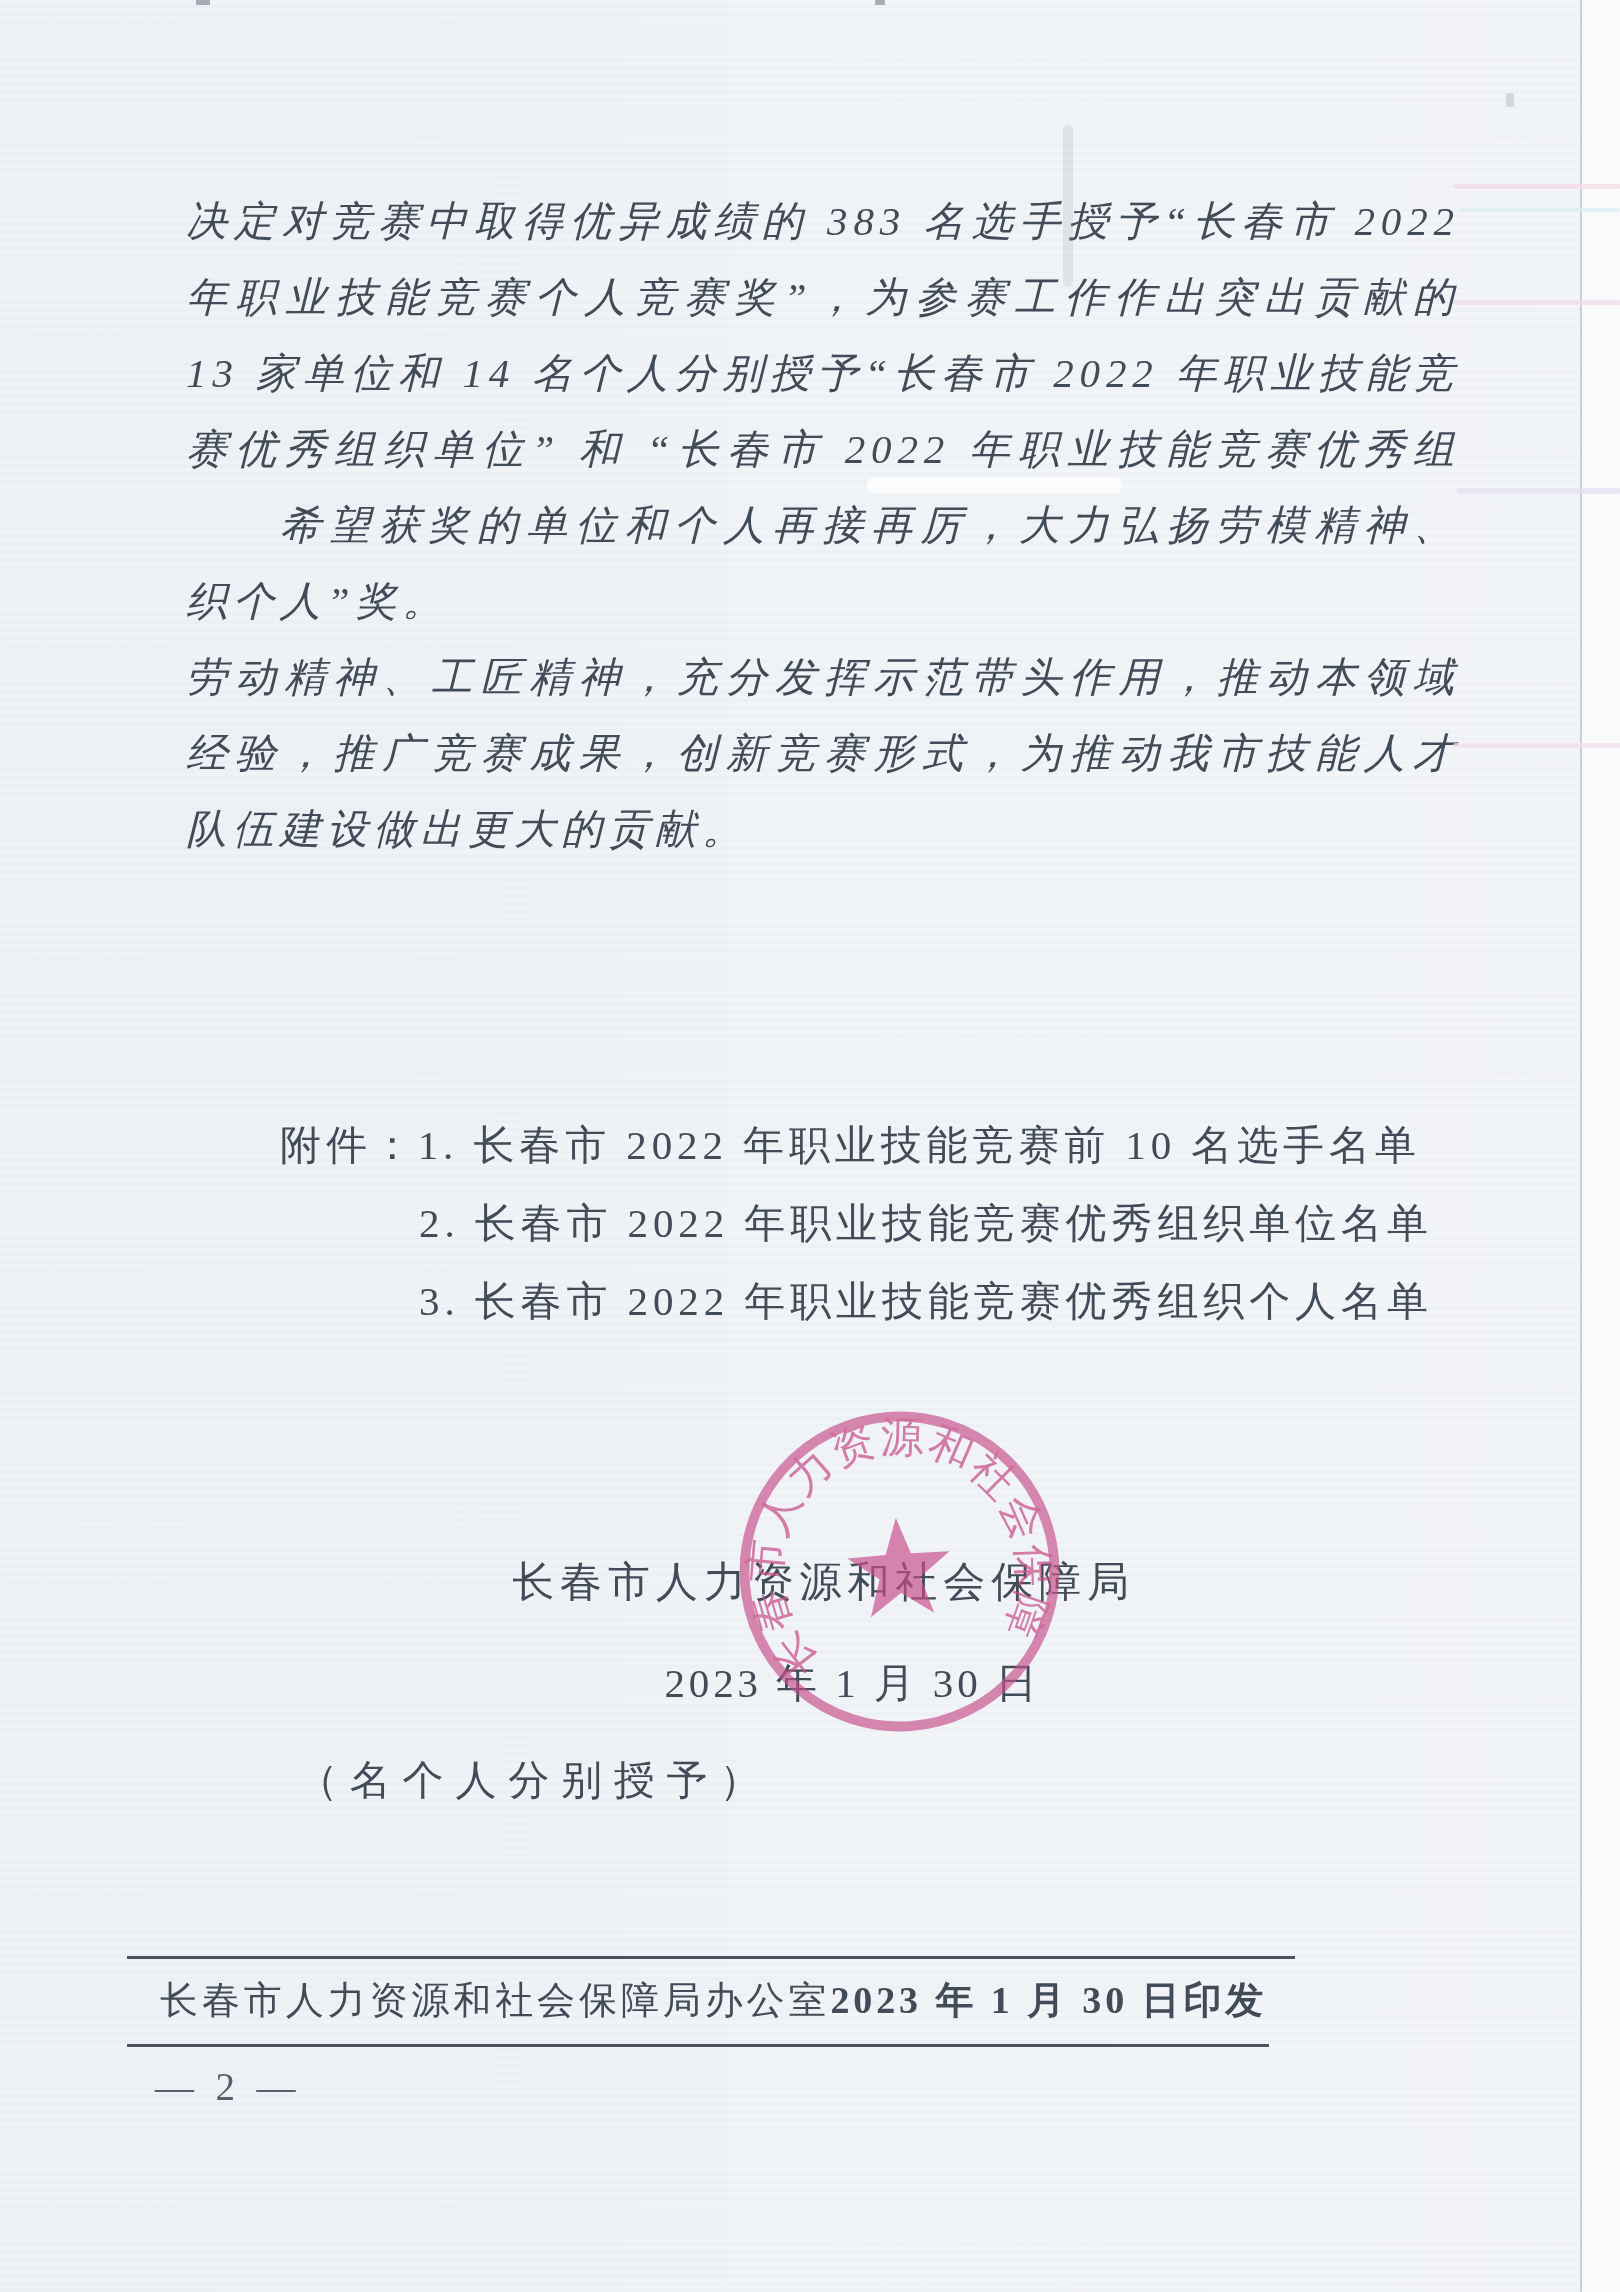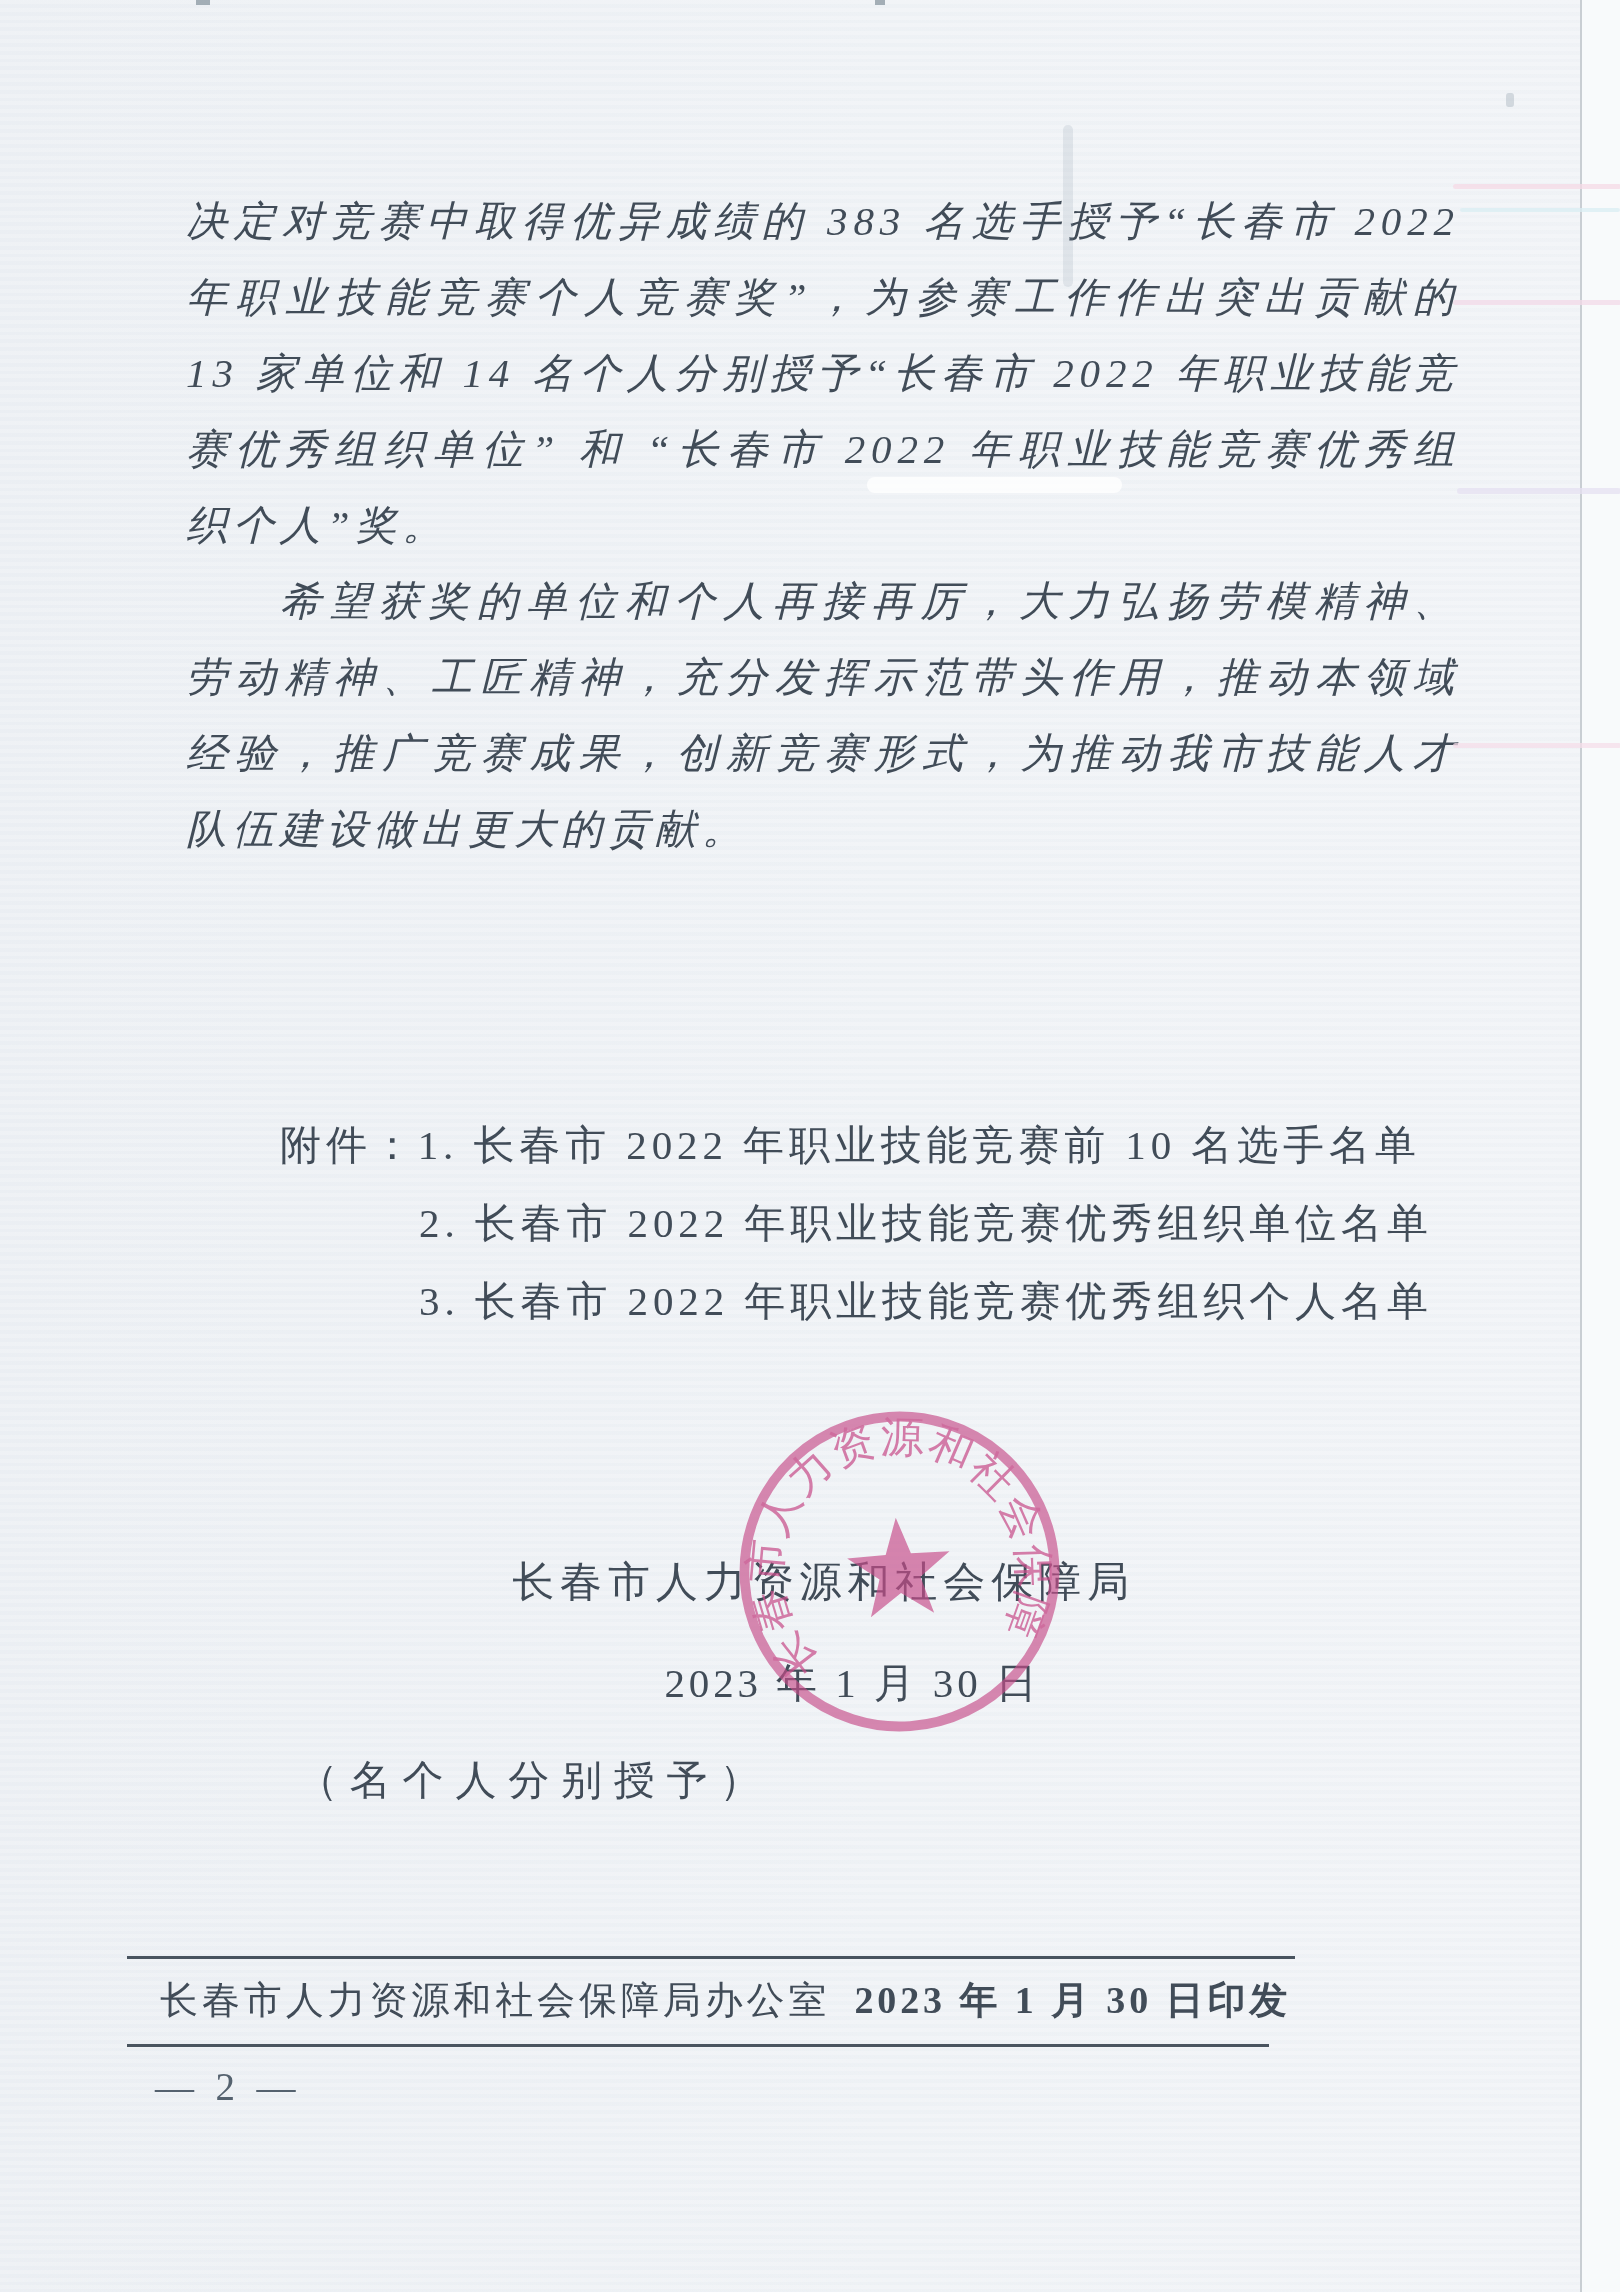--- a/index.html
+++ b/index.html
@@ -38,21 +38,21 @@
                 letter-spacing:11.8px; white-space:nowrap; }
   
   .seal{ position:absolute; left:718px; top:1390px; width:363px; height:363px;
          opacity:.82; transform:rotate(-4deg); }
   
   .footer-rule{ position:absolute; left:127px; height:2.9px; background:#49545f; }
   .footer-rule.top{ top:1956px; width:1168px; }
   .footer-rule.bottom{ top:2044px; width:1142px; }
   .footer-row{ position:absolute; left:127px; top:1959px; width:1168px; height:82px;
                display:flex; justify-content:space-between; align-items:center;
-               font-size:38px; letter-spacing:3.9px; white-space:nowrap;gap:24px; }
+               font-size:38px; letter-spacing:3.9px; white-space:nowrap; }
   .footer-office{ padding-left:33px; }
   .footer-print{ padding-right:94px;font-weight:bold; }
   .page-num{ position:absolute; left:155px; top:2064px; font-size:39px;
              letter-spacing:5.9px; color:#55626f; white-space:nowrap; }
   
   .scan-edge-line{ position:absolute; left:1580px; top:0; width:2px; height:2293px; background:#c9ced3; }
   .scan-right-strip{ position:absolute; left:1582px; top:0; width:38px; height:2293px; background:#f8fafb; }
   .streak{ position:absolute; border-radius:3.9px; opacity:.75; }
   .streak.s1{ left:1453px; top:184px; width:168px; height:4.9px; background:#f6d9e6; }
   .streak.s2{ left:1460px; top:208px; width:160px; height:3.9px; background:#d9edf3; }
@@ -72,22 +72,22 @@
 </head>
 <body>
 
 <div class="page">
 
   <div class="bodytext">
     <div class="line fill">决定对竞赛中取得优异成绩的 383 名选手授予“长春市 2022</div>
     <div class="line fill">年职业技能竞赛个人竞赛奖”，为参赛工作作出突出贡献的</div>
     <div class="line fill">13 家单位和 14 名个人分别授予“长春市 2022 年职业技能竞</div>
     <div class="line fill">赛优秀组织单位” 和 “长春市 2022 年职业技能竞赛优秀组</div>
+    <div class="line fill indent">希望获奖的单位和个人再接再厉，大力弘扬劳模精神、</div>
     <div class="line">织个人”奖。</div>
-    <div class="line fill indent">希望获奖的单位和个人再接再厉，大力弘扬劳模精神、</div>
     <div class="line fill">劳动精神、工匠精神，充分发挥示范带头作用，推动本领域</div>
     <div class="line fill">经验，推广竞赛成果，创新竞赛形式，为推动我市技能人才</div>
     <div class="line">队伍建设做出更大的贡献。</div>
   </div>
 
   <div class="attach">
     <div class="attach-row">
       <span>附件：</span>
       <span>1. 长春市 2022 年职业技能竞赛前 10 名选手名单</span>
     </div>

